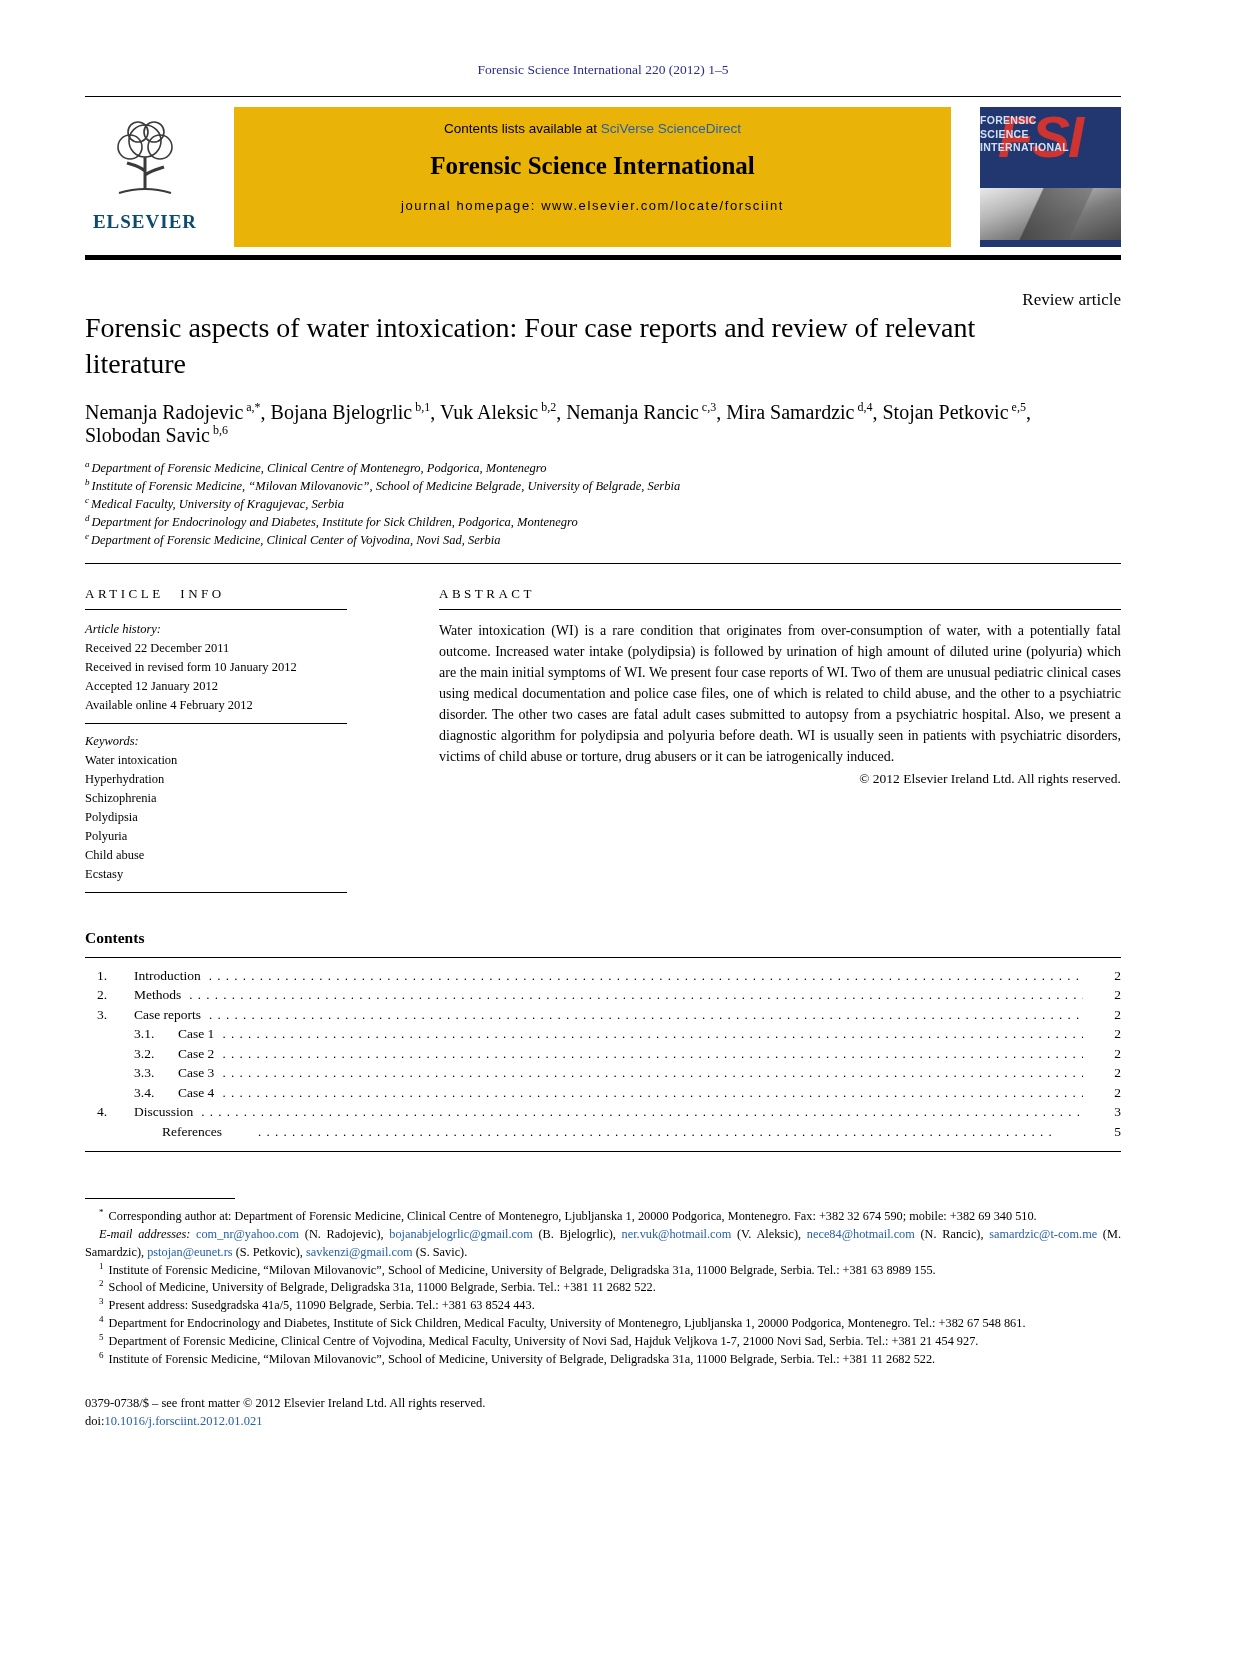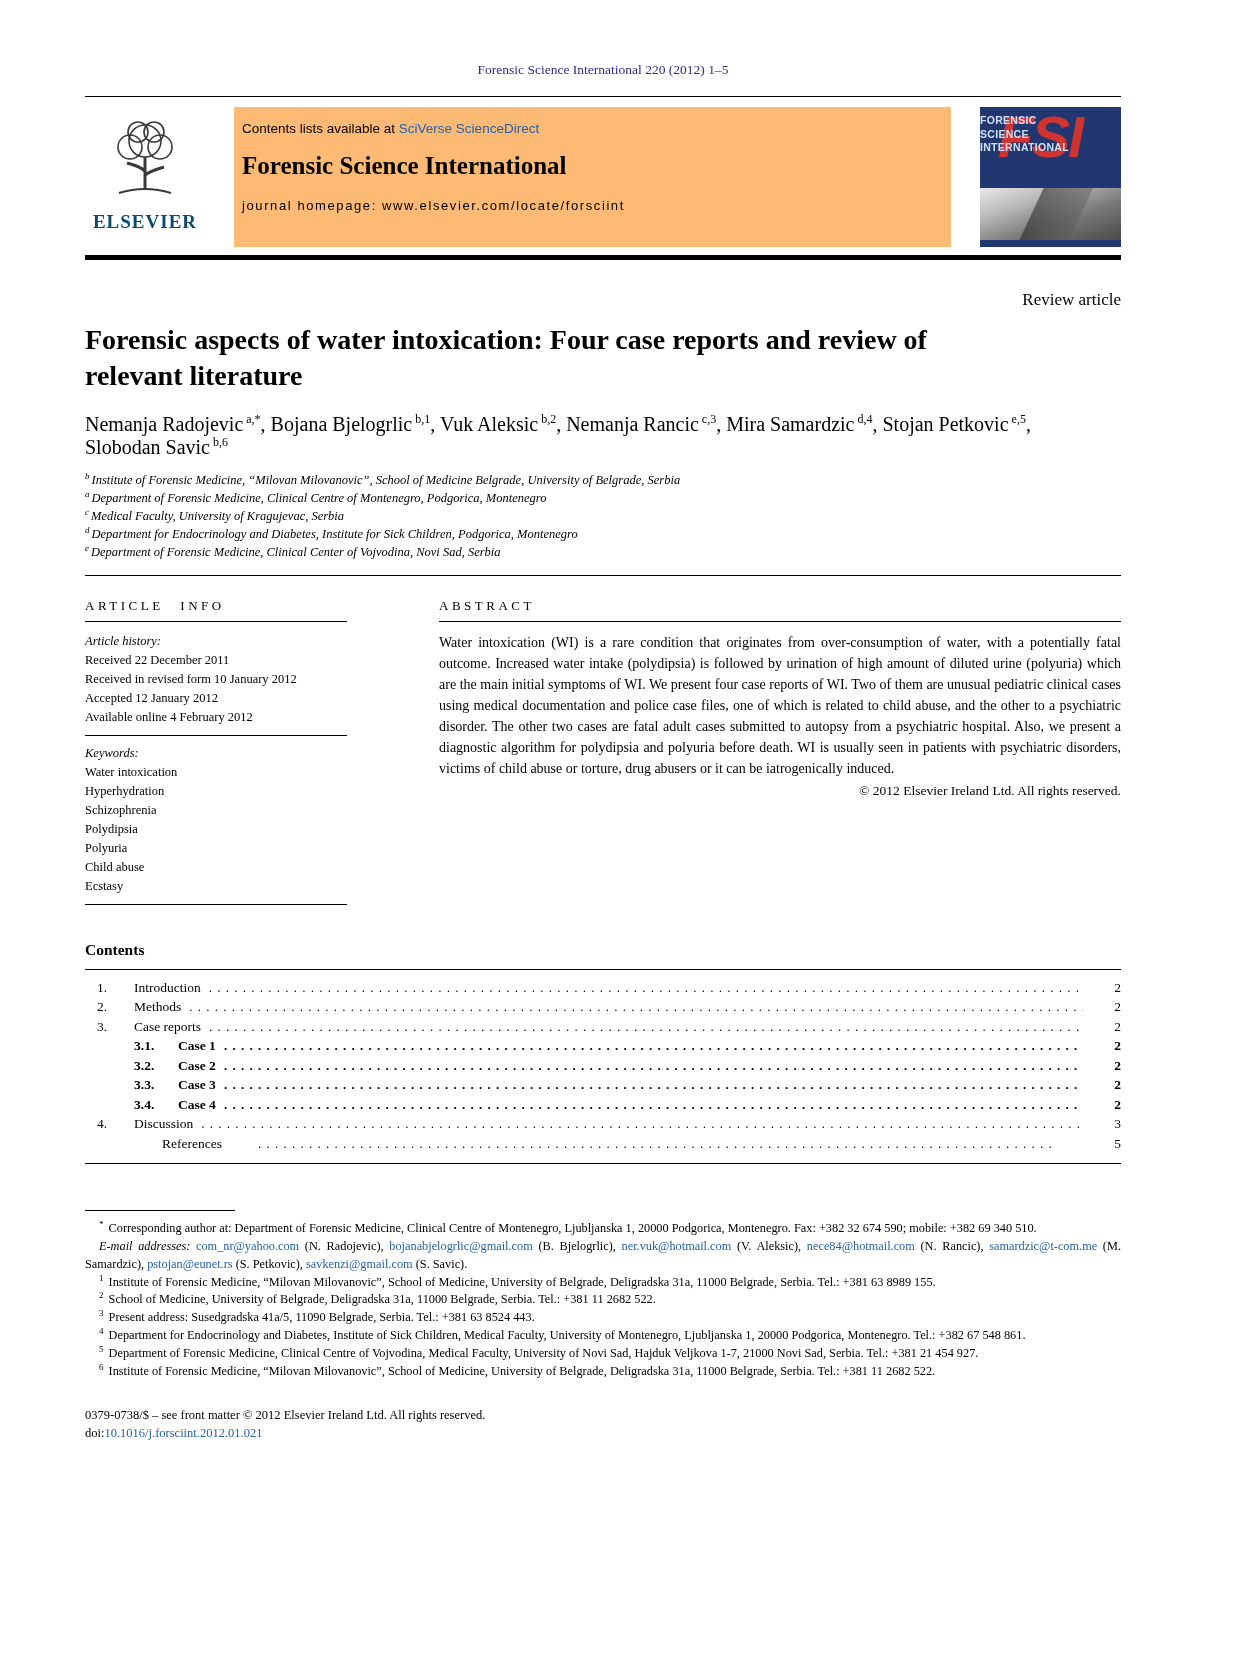--- a/index.html
+++ b/index.html
@@ -11,42 +11,42 @@
 
   
   .citation { text-align:center; font-size:13.5px; color:#2b2b8e; }
 
   
   .header { margin-top:18px; border-top:1px solid #000; padding-top:10px;
             display:flex; align-items:stretch; }
   .logo { width:120px; display:flex; flex-direction:column; align-items:center; padding-top:6px; }
   .logo-text { font-family:"Liberation Serif", serif; font-weight:bold; font-size:19px;
                letter-spacing:1px; color:#0c4a6e; margin-top:2px; }
-  .graybox { flex:1; margin:0 29px; background:#fdba74; padding:14px 8px 14px; }
+  .graybox { flex:1; margin:0 29px; background:#eab308; text-align:center; padding:14px 8px 14px; }
   .contents-line { font-family:"Liberation Sans", sans-serif; font-size:13.5px; }
   .jtitle { font-size:25px; margin:16px 0 18px;font-weight:bold; }
   .homepage { font-family:"Liberation Sans", sans-serif; font-size:13px; letter-spacing:1.6px; }
   .link { color:#2660a6; text-decoration:none; cursor:pointer; }
 
   
   .cover { width:141px; height:140px; position:relative; background:#22376f; overflow:hidden; flex:none; }
   .cover-monogram { position:absolute; top:-4px; left:18px; font-family:"Liberation Sans", sans-serif;
                     font-weight:bold; font-style:italic; font-size:58px; color:#cf3430; letter-spacing:-2px; }
   .cover-words { position:absolute; top:7px; left:0; font-family:"Liberation Sans", sans-serif;
                  font-weight:bold; font-size:10.5px; line-height:1.3; color:#cfe0f7; letter-spacing:.3px; }
   .cover-photo { position:absolute; left:0; right:0; bottom:7px; height:52px;
                  background:linear-gradient(160deg,#e8e8e8 0%,#b9b9b9 30%,#7b7b7b 60%,#4a4a4a 100%); }
   .cover-photo::after { content:""; position:absolute; inset:0;
                  background:linear-gradient(115deg,transparent 38%,rgba(35,35,35,.55) 39%,rgba(90,90,90,.45) 68%,transparent 69%); }
 
   .blackbar { height:5px; background:#000; margin-top:8px; }
 
   
   .kind { margin-top:30px; font-size:17px;text-align:right; }
-  .title { margin-top:12px; font-size:28px; font-weight:bold; line-height:1.3; max-width:900px; }
+  .title { font-size:28px; font-weight:normal; line-height:1.3; max-width:900px; }
   .authors { margin-top:18px; font-size:20px; max-width:1010px; }
   .authors sup { font-size:12px; margin-left:3px; line-height:0; }
   .affils { margin-top:12px; }
   .affil { font-style:italic; font-size:12.5px; line-height:18px; }
   .affil sup { font-size:9px; margin-right:2px; line-height:0; }
 
   .rule-full { border-top:1px solid #000; margin-top:14px; }
 
   
   .columns { display:flex; gap:92px; margin-top:22px; }
@@ -59,21 +59,21 @@
   .info-line { font-size:12.5px; line-height:19px; }
   .abstract-text { font-size:14px; line-height:21px; text-align:justify; }
   .copyright { font-size:13.5px; text-align:right; margin-top:4px; }
 
   
   .contents-sec { margin-top:28px; }
   .contents-heading { font-size:15.5px; font-weight:bold; }
   .toc-box { border-top:1px solid #000; border-bottom:1px solid #000; margin-top:10px; padding:8px 0 10px; }
   .toc-row { display:flex; align-items:baseline; font-size:13.5px; line-height:19.5px; padding-left:12px; }
   .toc-num { width:37px; flex:none; }
-  .lvl1 { padding-left:49px;font-weight:bold; }
+  .lvl1 { padding-left:49px; }
   .lvl1 .toc-num { width:44px; }
   .refs { padding-left:49px;gap:28px; }
   .refs .toc-num { width:0; }
   .toc-label { flex:none; }
   .toc-dots { flex:1; overflow:hidden; white-space:nowrap; margin:0 8px; }
   .toc-dots::after { letter-spacing:1px; font-size:13px;
     content: ". . . . . . . . . . . . . . . . . . . . . . . . . . . . . . . . . . . . . . . . . . . . . . . . . . . . . . . . . . . . . . . . . . . . . . . . . . . . . . . . . . . . . . . . . . . . . . . . . . . . . . . . . . . . . . . . . . . . . . . . . . . . . . . . . ."; }
   .toc-page { width:30px; flex:none; text-align:right; }
 
   
@@ -131,22 +131,22 @@
 
   <div class="blackbar"></div>
 
   <div class="kind">Review article</div>
 
   <h1 class="title">Forensic aspects of water intoxication: Four case reports and review of relevant literature</h1>
 
   <div class="authors"><span><span>Nemanja Radojevic</span><sup>a,*</sup><span>, </span></span><span><span>Bojana Bjelogrlic</span><sup>b,1</sup><span>, </span></span><span><span>Vuk Aleksic</span><sup>b,2</sup><span>, </span></span><span><span>Nemanja Rancic</span><sup>c,3</sup><span>, </span></span><span><span>Mira Samardzic</span><sup>d,4</sup><span>, </span></span><span><span>Stojan Petkovic</span><sup>e,5</sup><span>, </span></span><span><span>Slobodan Savic</span><sup>b,6</sup><span></span></span></div>
 
   <div class="affils">
+    <div class="affil"><sup>a</sup><span>Department of Forensic Medicine, Clinical Centre of Montenegro, Podgorica, Montenegro</span></div>
     <div class="affil"><sup>b</sup><span>Institute of Forensic Medicine, “Milovan Milovanovic”, School of Medicine Belgrade, University of Belgrade, Serbia</span></div>
-    <div class="affil"><sup>a</sup><span>Department of Forensic Medicine, Clinical Centre of Montenegro, Podgorica, Montenegro</span></div>
     <div class="affil"><sup>c</sup><span>Medical Faculty, University of Kragujevac, Serbia</span></div>
     <div class="affil"><sup>d</sup><span>Department for Endocrinology and Diabetes, Institute for Sick Children, Podgorica, Montenegro</span></div>
     <div class="affil"><sup>e</sup><span>Department of Forensic Medicine, Clinical Center of Vojvodina, Novi Sad, Serbia</span></div>
   </div>
 
   <div class="rule-full"></div>
 
   <div class="columns">
     <div class="col-left">
       <div class="sec-heading">ARTICLE INFO</div>

